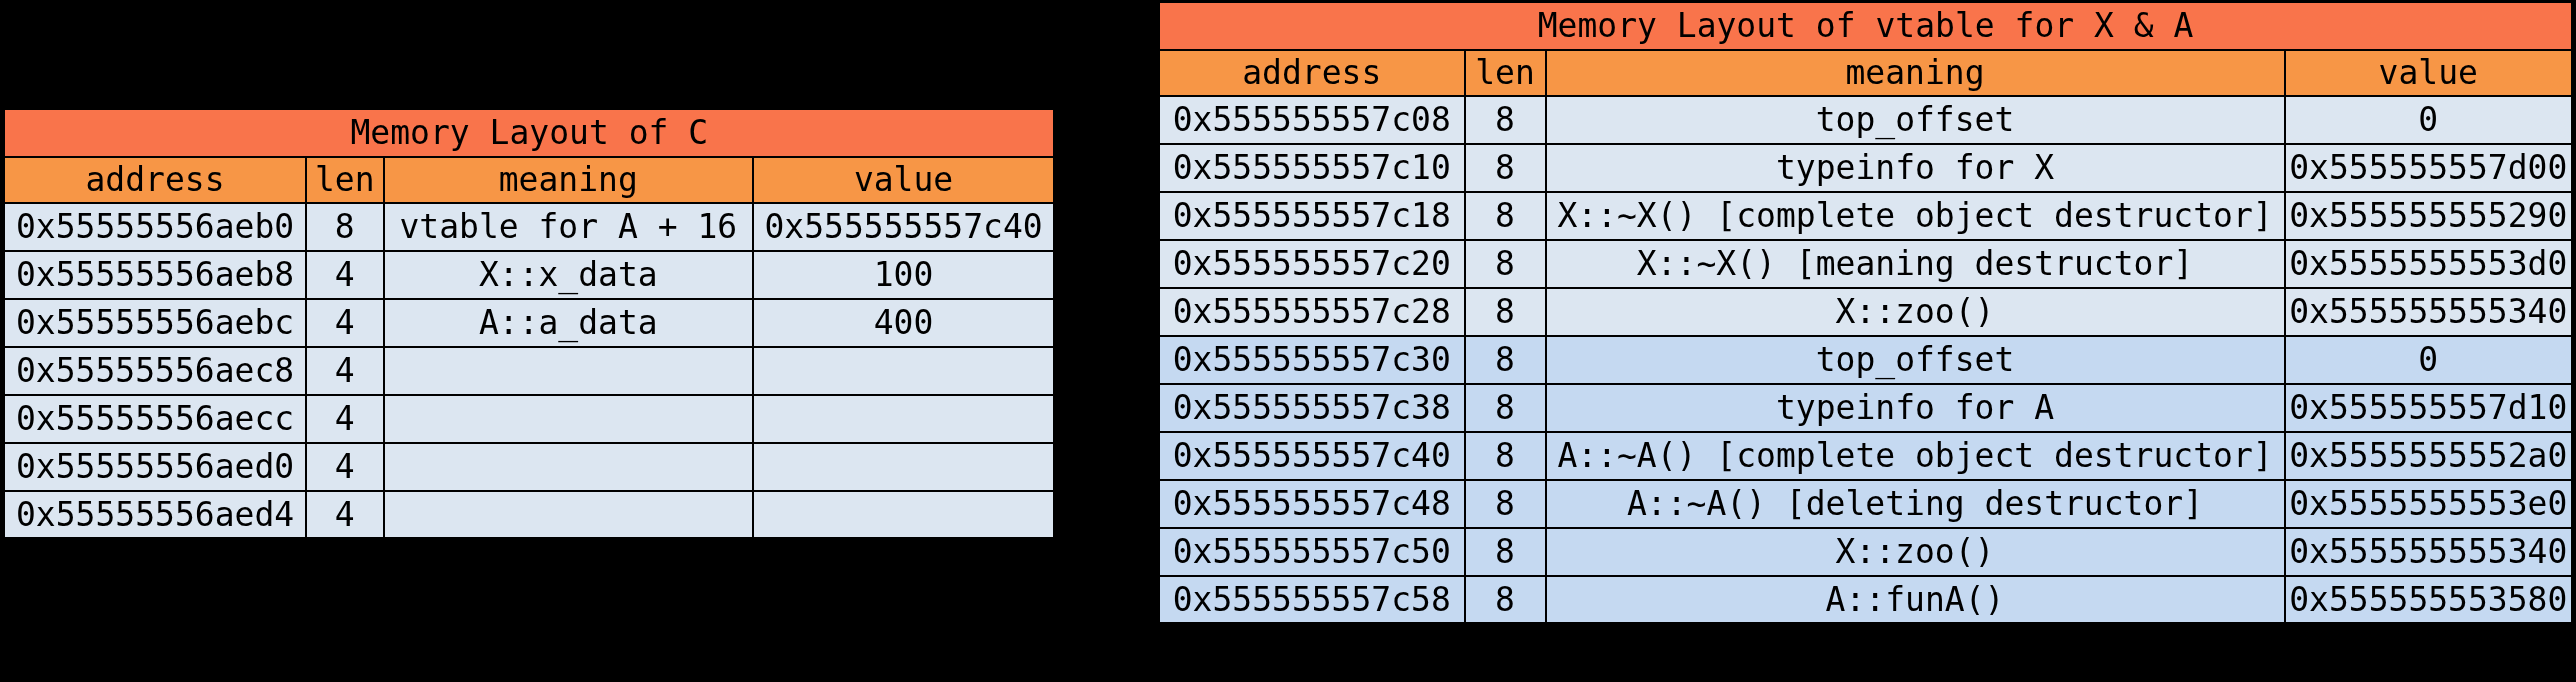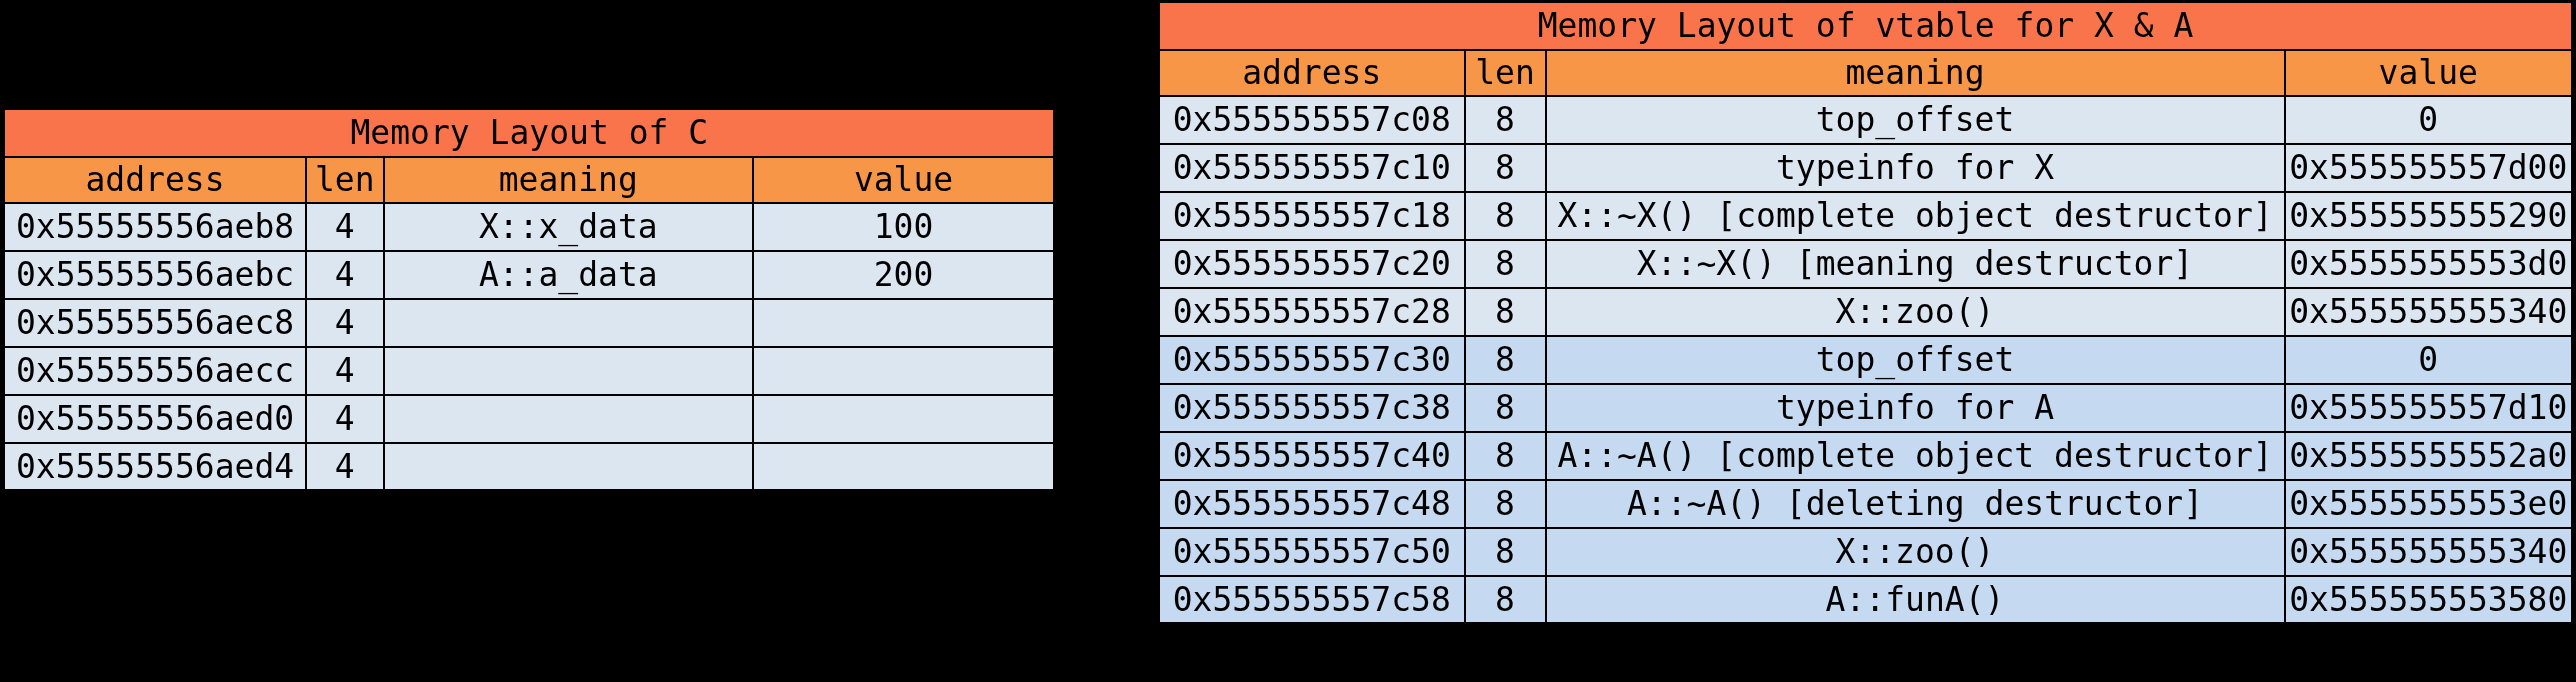--- a/index.html
+++ b/index.html
@@ -75,33 +75,39 @@
     </tr>
     <tr class="header-row">
       <th>address</th>
       <th>len</th>
       <th>meaning</th>
       <th>value</th>
     </tr>
   </thead>
   <tbody>
 
+      <tr class="data-row shade-light">
+        <td>0x55555556aeb0</td>
+        <td>8</td>
+        <td>vtable for A + 16</td>
+        <td>0x555555557c40</td>
+      </tr>
 
       <tr class="data-row shade-light">
         <td>0x55555556aeb8</td>
         <td>4</td>
         <td>X::x_data</td>
         <td>100</td>
       </tr>
 
       <tr class="data-row shade-light">
         <td>0x55555556aebc</td>
         <td>4</td>
         <td>A::a_data</td>
-        <td>200</td>
+        <td>400</td>
       </tr>
 
 
       <tr class="data-row shade-light">
         <td>0x55555556aec8</td>
         <td>4</td>
         <td></td>
         <td></td>
       </tr>
 

